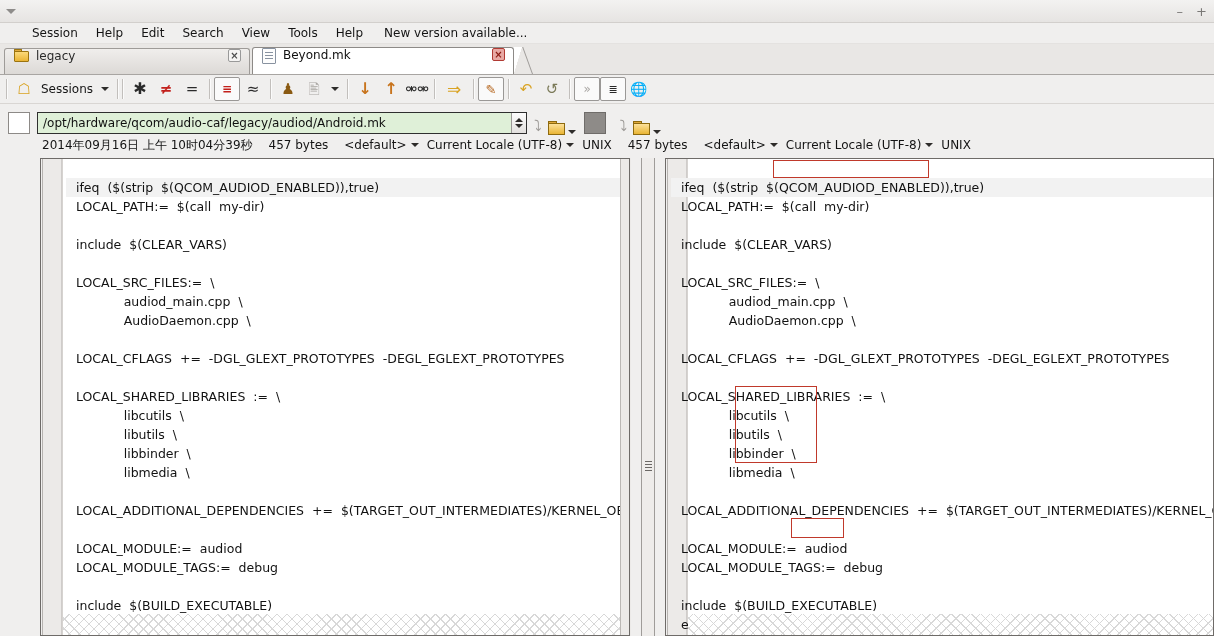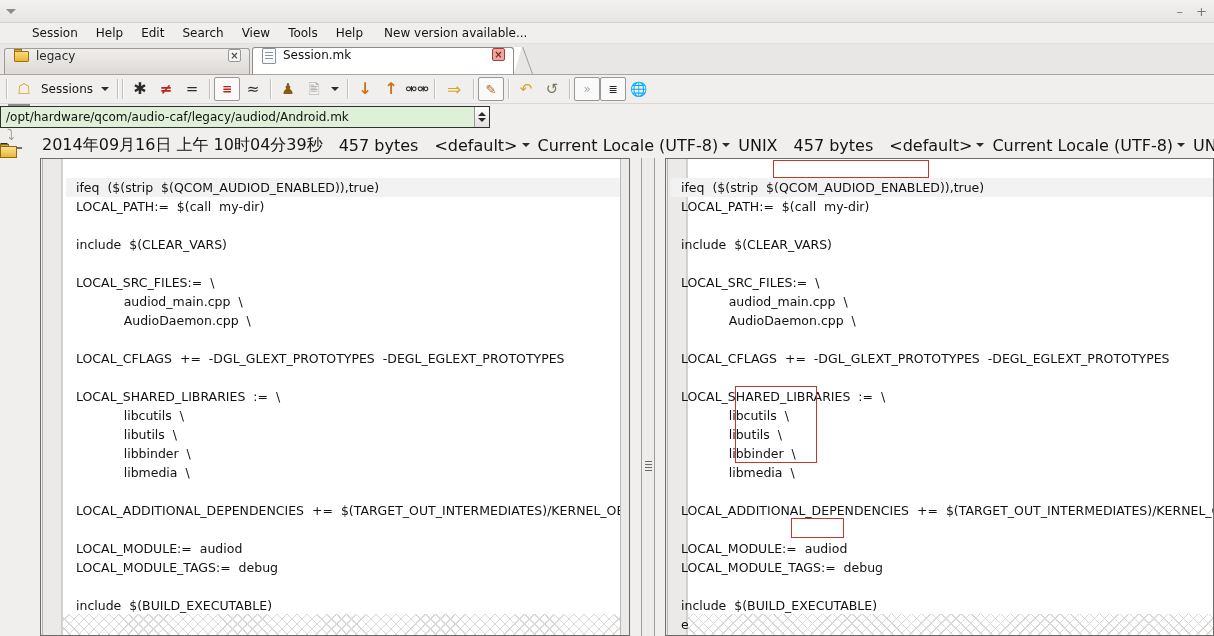--- a/index.html
+++ b/index.html
@@ -106,21 +106,21 @@
   .tbtn.boxed{border:1px solid #9a9896;background:#fafafa;border-radius:2px;width:24px;height:22px;}
   .tlabel{font-size:12px;color:#141414;padding:0 4px 0 4px;cursor:default;}
   .mini-caret{width:0;height:0;border-left:4px solid transparent;border-right:4px solid transparent;border-top:4px solid #2e2c2a;}
   .glyph{font-size:13px;line-height:1;color:#2a2a2a;}
   .glyph.red{color:#c2201b;font-weight:bold;}
   .glyph.gray{color:#a9a6a3;}
   .glyph.gold{color:#d9a323;}
   .glyph.orange{color:#c8741d;}
 
   
-  .pathrow{height:30px;background:#f0efee;display:flex;align-items:flex-start;position:relative;flex-direction:column;}
+  .pathrow{height:30px;background:#f0efee;display:flex;align-items:flex-end;position:relative;}
   .sqbtn{
     width:22px;height:22px;margin-left:8px;margin-right:7px;box-sizing:border-box;
     background:#ffffff;border:1px solid #8d8a87;
   }
   .sqbtn.filled{background:#8e8b88;border-color:#6f6c69;}
   .pathbox{
     height:22px;box-sizing:border-box;display:flex;align-items:center;
     border:1px solid #2f2f2f;background:#ffffff;position:relative;
   }
   .pathbox.green{background:#dff0d8;}
@@ -141,21 +141,21 @@
   .openfolder:before{
     content:"";position:absolute;left:0;top:1px;width:7px;height:3px;
     background:#e0a93a;border:1px solid #8e6a0e;border-bottom:none;
   }
   .openfolder:after{
     content:"";position:absolute;left:0;top:3px;width:15px;height:10px;
     background:linear-gradient(180deg,#fde19a,#e9b534);border:1px solid #8e6a0e;
   }
 
   
-  .inforow{height:22px;background:#f0efee;display:flex;align-items:center;font-size:16px;color:#141414;}
+  .inforow{height:22px;background:#f0efee;display:flex;align-items:center;font-size:12px;color:#141414;}
   .info-seg{display:flex;align-items:center;white-space:nowrap;}
   .info-caret{width:0;height:0;border-left:4px solid transparent;border-right:4px solid transparent;border-top:4px solid #2e2c2a;margin:0 4px;}
 
   
   .compare{position:absolute;left:0;top:158px;width:1214px;height:478px;background:#f0efee;}
   .gutter{
     position:absolute;top:0;height:478px;width:20px;background:#eceae8;
     border-left:1px solid #b6b3b0;border-right:1px solid #cfcccA;box-sizing:border-box;
   }
   .gutter.l{left:42px;}
@@ -241,21 +241,21 @@
 
   <div class="tabstrip">
     <div class="tab inactive">
       <span class="ico-folder"></span>
       <span class="label">legacy</span>
       <span class="tabclose">×</span>
     </div>
     <div class="tabslant"></div>
     <div class="tab active">
       <span class="ico-doc"></span>
-      <span class="label">Session.mk</span>
+      <span class="label">Beyond.mk</span>
       <span class="tabclose red">×</span>
     </div>
   </div>
 
   <div class="toolbar">
     <div class="tsep"></div>
     <div class="tbtn">
       <span class="glyph gold" style="font-size:15px;">☖</span>
     </div>
     <div class="tlabel">Sessions</div>

